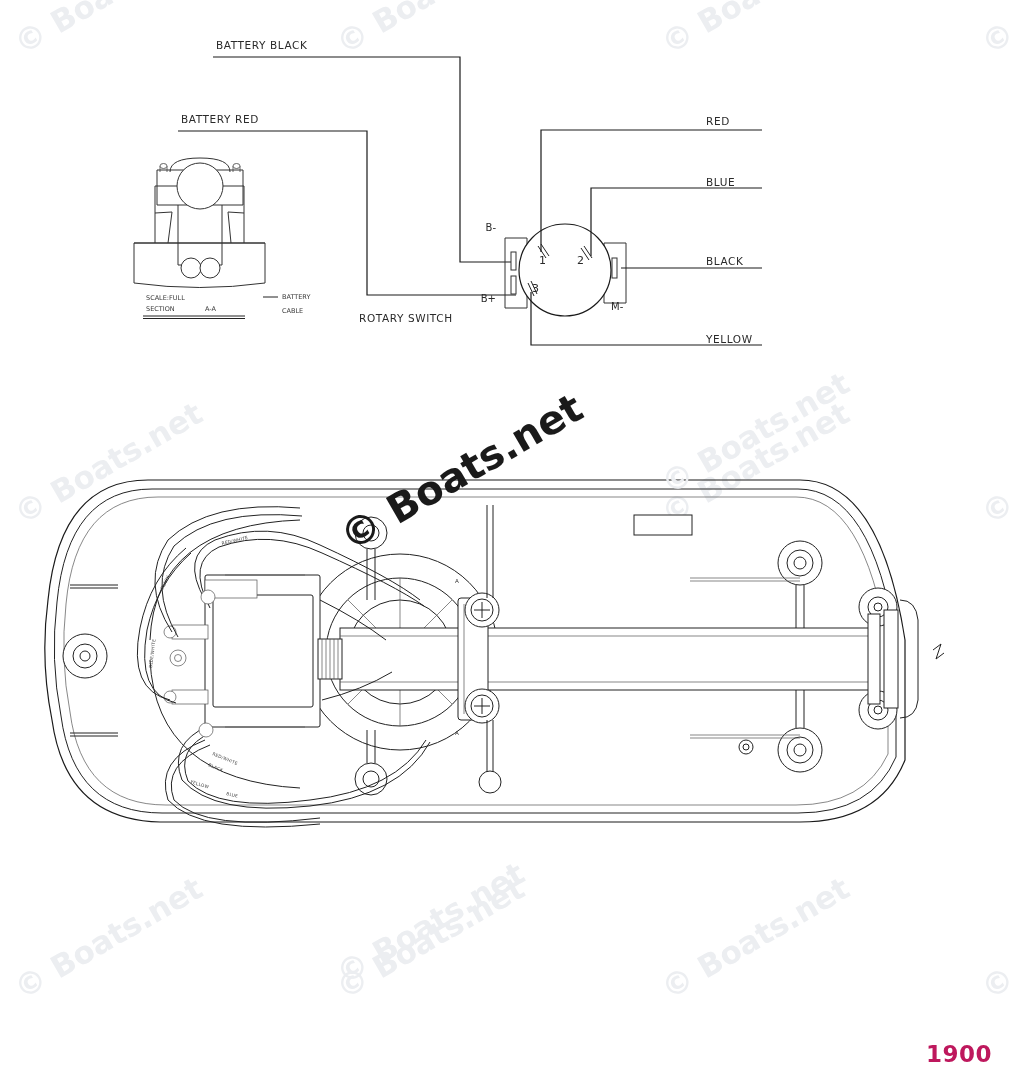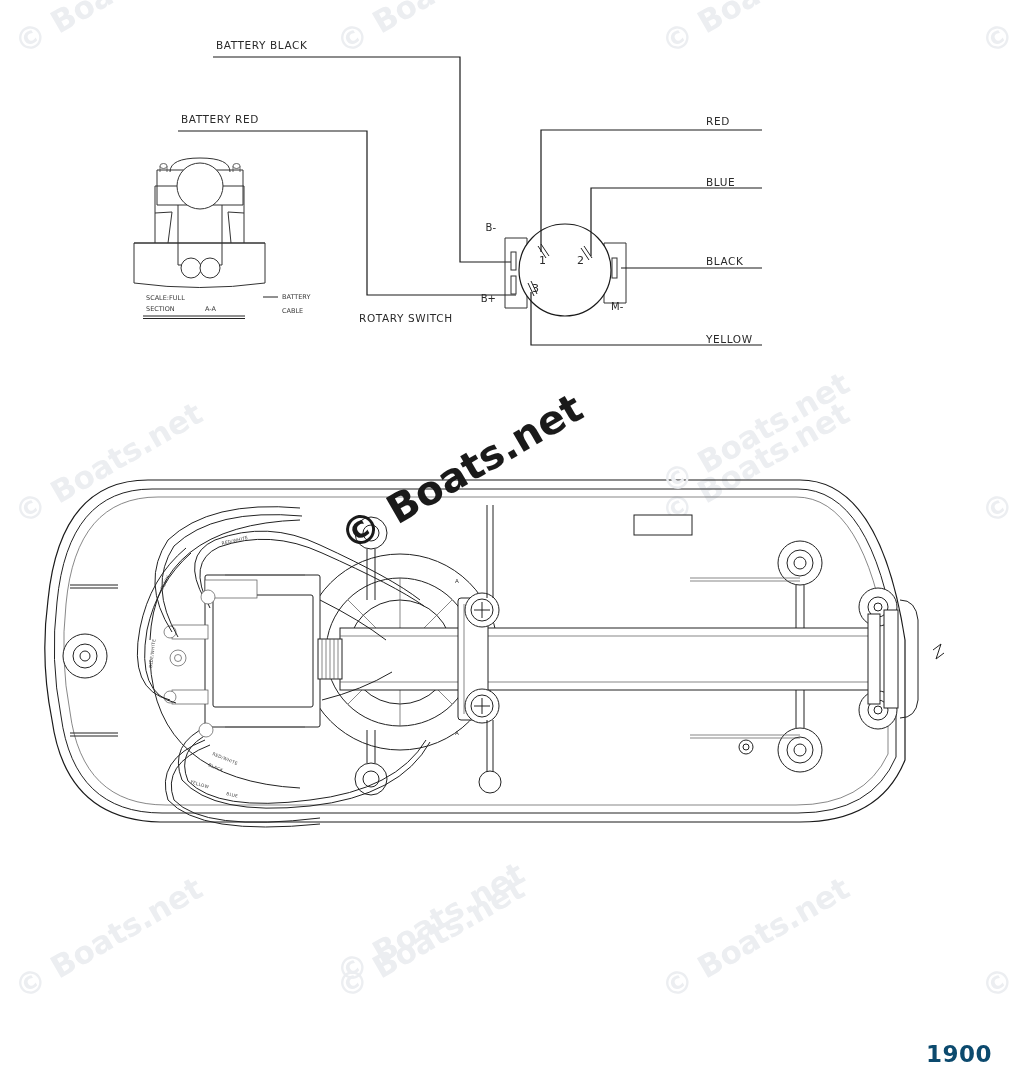--- a/index.html
+++ b/index.html
@@ -66,21 +66,21 @@
     font-family:"DejaVu Sans", sans-serif;
     font-size:6.5px;
     fill:#3a3a3a;
   }
   .pageno{
     position:absolute;
     right:22px;bottom:22px;
     font-family:"DejaVu Sans", sans-serif;
     font-size:23px;
     font-weight:bold;
-    color:#0c4a6e;
+    color:#be185d;
     letter-spacing:0.5px;
   }
 </style>
 </head>
 <body>
 
 <div id="page">
 
   <div class="wm wm-light" style="left:8px;  top:30px;   transform:rotate(-30deg);">© Boats.net</div>
   <div class="wm wm-light" style="left:330px; top:30px;   transform:rotate(-30deg);">© Boats.net</div>

